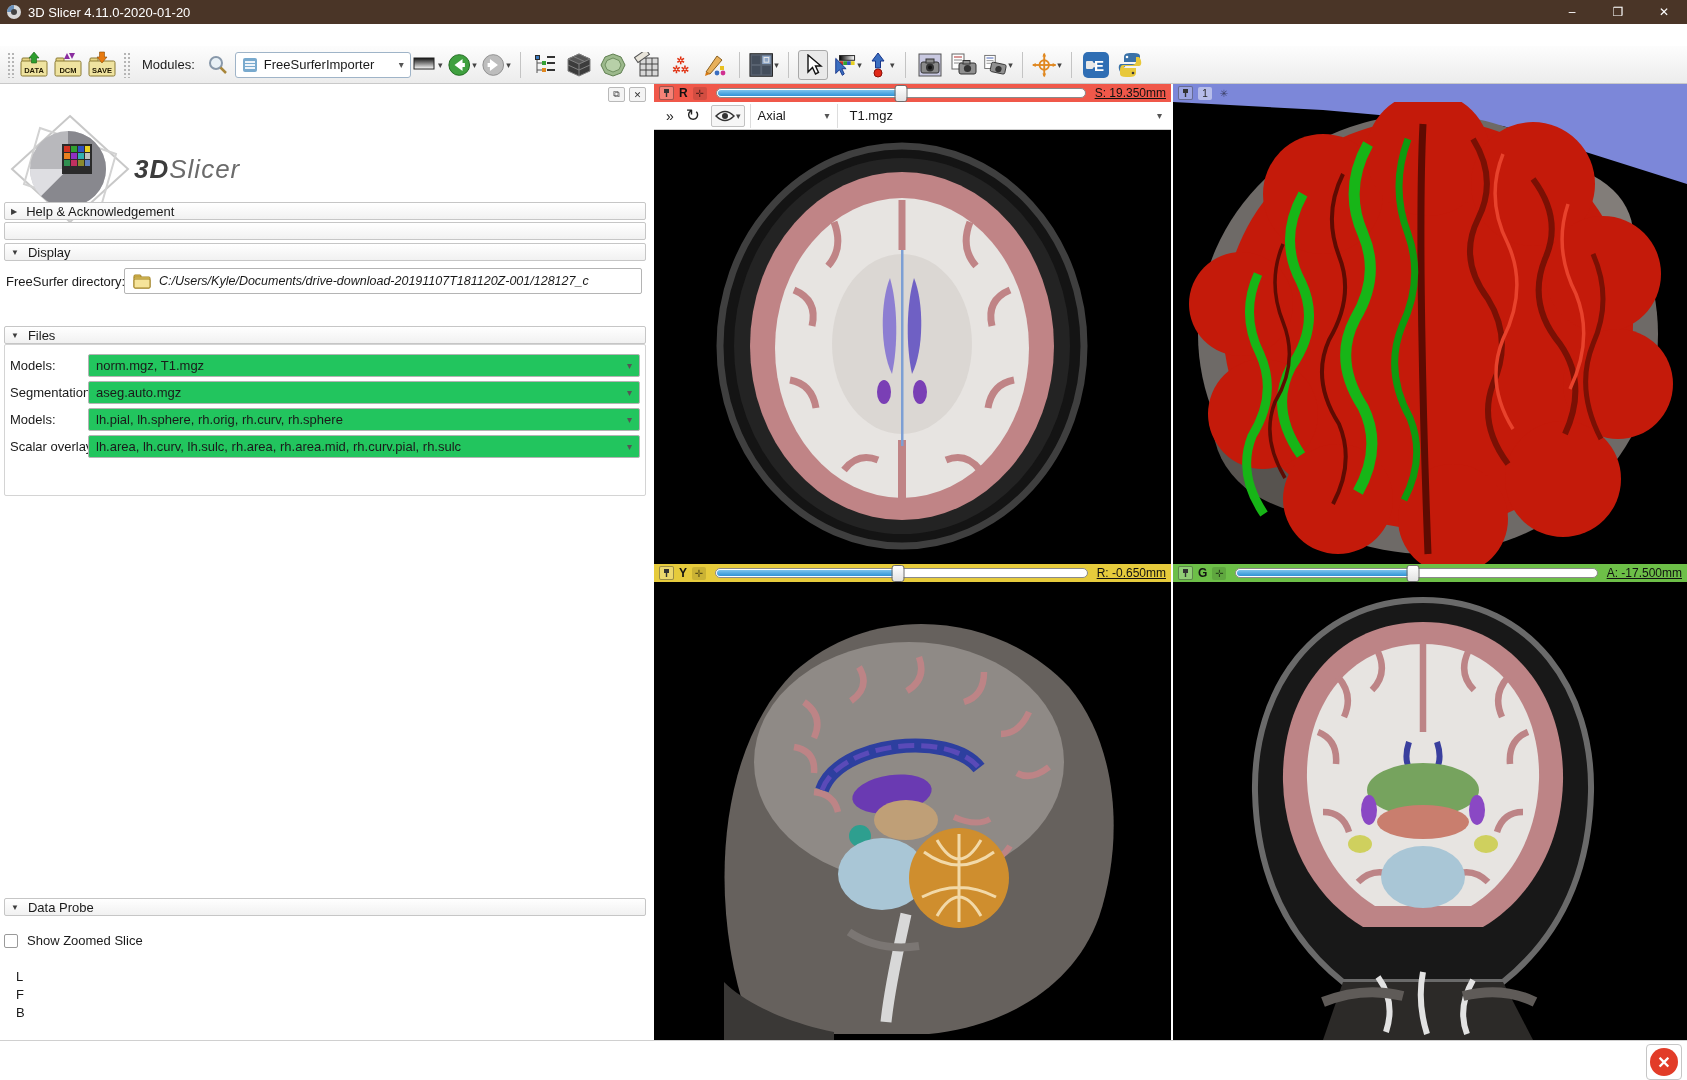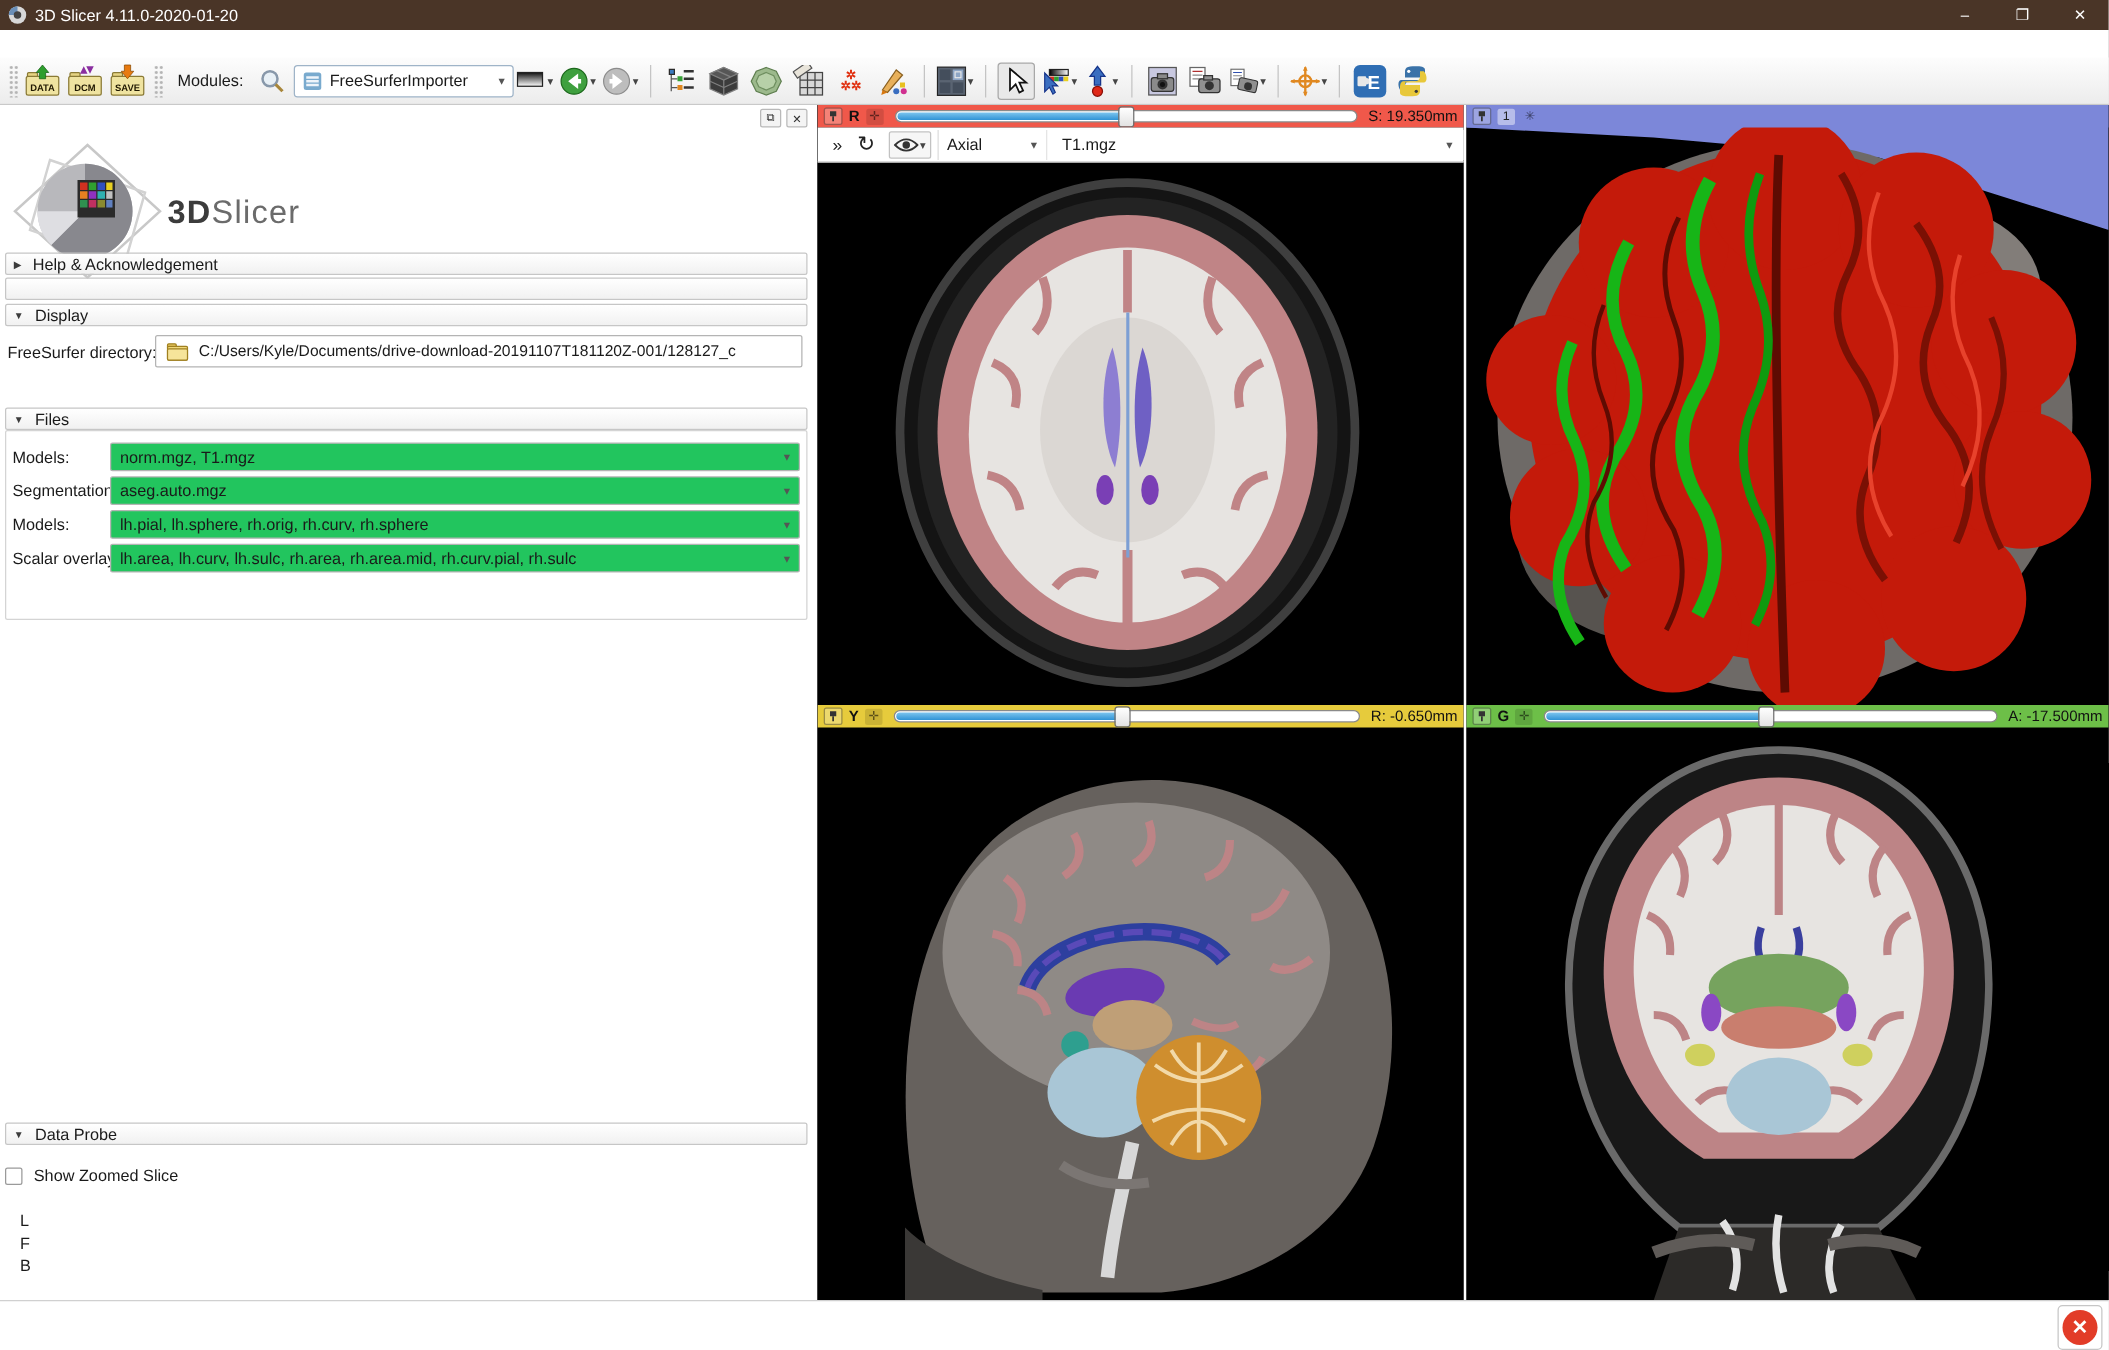--- a/index.html
+++ b/index.html
@@ -31,21 +31,21 @@
   .redstars { color:#e03010; font-size:10px; line-height:9px; text-align:center; font-weight:bold; }
 
   
   .panel { position:absolute; left:0; top:84px; width:654px; height:956px; background:#fff; }
   .views { position:absolute; left:654px; top:84px; width:1033px; height:956px; background:#000; }
 
   
   .pbtns { position:absolute; right:8px; top:3px; display:flex; gap:4px; }
   .pbtn { width:17px; height:15px; border:1px solid #b9b9b9; border-radius:2px; background:#f4f4f4; font-size:9px; display:flex; align-items:center; justify-content:center; color:#333; }
   .logo { position:absolute; left:10px; top:30px; width:300px; height:110px; display:flex; align-items:center; }
-  .logotext { font-size:26px; letter-spacing:1px; color:#6b6b6b; margin-left:4px; }
+  .logotext { font-size:26px; letter-spacing:1px; color:#6b6b6b; margin-left:4px;font-style:italic; }
   .logotext b { color:#3c3c3c; font-weight:bold; }
   .sect { position:absolute; left:4px; width:642px; height:18px; border:1px solid #c6c6c6; border-radius:2px; background:linear-gradient(#ffffff,#f1f1f1); display:flex; align-items:center; gap:9px; padding:0 6px; }
   .tri { font-size:8px; color:#3c3c3c; }
   .flabel { position:absolute; color:#1a1a1a; }
   .field { position:absolute; height:26px; border:1px solid #b4b4b4; border-radius:2px; background:#fff; display:flex; align-items:center; padding:0 8px; gap:8px; overflow:hidden; white-space:nowrap; }
   .combo { position:absolute; height:23px; border:1px solid #b4b4b4; border-radius:2px; background:#22c55e; display:flex; align-items:center; padding:0 7px; white-space:nowrap; overflow:hidden; }
   .combo .arrow { margin-left:auto; color:#555; font-size:10px; padding-left:8px; }
   .groupbox { position:absolute; left:4px; top:260px; width:642px; height:152px; border:1px solid #d4d4d4; border-radius:2px; }
   .loadbtn { position:absolute; height:21px; border:1px solid #b0b0b0; border-radius:2px; background:linear-gradient(#fdfdfd,#ededed); display:flex; align-items:center; justify-content:center; }
   .checkbox { width:14px; height:14px; border:1px solid #9a9a9a; background:#fff; border-radius:2px; display:inline-block; }
@@ -53,21 +53,21 @@
 
   
   .quad { position:absolute; overflow:hidden; background:#000; }
   .vbar { position:absolute; left:0; top:0; right:0; height:18px; display:flex; align-items:center; padding:0 5px; gap:5px; font-size:12px; color:#111; }
   .pinbtn { width:15px; height:14px; border:1px solid rgba(0,0,0,.35); border-radius:2px; background:rgba(255,255,255,.25); display:flex; align-items:center; justify-content:center; }
   .vlabel { font-weight:bold; font-size:12px; }
   .chip { width:14px; height:13px; display:flex; align-items:center; justify-content:center; font-size:10px; color:rgba(0,0,0,.55); background:rgba(0,0,0,.12); border-radius:2px; }
   .sl-track { flex:1; height:10px; position:relative; background:#fff; border:1px solid #8a8a8a; border-radius:5px; margin:0 4px; }
   .sl-fill { position:absolute; left:1px; top:1px; bottom:1px; background:linear-gradient(#7cc4ee,#2f93d6); border-radius:4px; }
   .sl-handle { position:absolute; top:-4px; width:13px; height:17px; background:linear-gradient(#ffffff,#e2e2e2); border:1px solid #6f6f6f; border-radius:3px; transform:translateX(-50%); }
-  .voffset { font-size:12px; }
+  .voffset { font-size:12px;text-decoration:underline; }
   .ctrlrow { position:absolute; left:0; top:18px; right:0; height:28px; background:#fff; border-bottom:1px solid #cfcfcf; display:flex; align-items:center; padding-left:6px; }
   .chev { font-size:14px; color:#222; margin:0 6px; }
   .eyebox { display:flex; align-items:center; border:1px solid #c2c2c2; border-radius:2px; background:#f6f6f6; height:22px; padding:0 3px; margin:0 5px; }
   .orcombo { display:flex; align-items:center; width:88px; height:24px; background:#fff; padding:0 7px; border-left:1px solid #ddd; border-right:1px solid #ddd; }
   .orcombo .arrow,.volcombo .arrow { margin-left:auto; color:#555; font-size:10px; }
   .volcombo { display:flex; align-items:center; flex:1; height:24px; background:#fff; padding:0 9px 0 12px; }
   .vdivider { position:absolute; left:517px; top:0; width:2px; height:956px; background:#fff; z-index:5; }
 
   .bottombar { position:absolute; left:0; top:1040px; width:1687px; height:40px; background:#fff; border-top:1px solid #d0d0d0; }
   .errbtn { position:absolute; right:5px; top:3px; width:36px; height:36px; border:1px solid #c6c6c6; border-radius:4px; background:#fff; display:flex; align-items:center; justify-content:center; }
@@ -371,21 +371,21 @@
       <span>Help &amp; Acknowledgement</span>
     </div>
     <div class="sect" style="top:138px;"></div>
 
     <div class="sect" style="top:159px;">
       <span class="tri">▼</span>
       <span>Display</span>
     </div>
 
     <span class="flabel" style="left:6px; top:190px;">FreeSurfer directory:</span>
-    <div class="field" style="left:124px; top:184px; width:518px;">
+    <div class="field" style="left:124px; top:184px; width:518px;font-style:italic;">
       <svg width="18" height="15" viewBox="0 0 18 15">
         <rect x="1" y="1" width="7" height="4" rx="1" fill="#e8c860" stroke="#a08020"></rect>
         <rect x="1" y="3" width="16" height="11" rx="1" fill="#f0d878" stroke="#a08020"></rect>
         <rect x="1" y="5" width="16" height="9" rx="1" fill="#f6e49a" stroke="#a08020"></rect>
       </svg>
       <span style="font-size:12.5px;">C:/Users/Kyle/Documents/drive-download-20191107T181120Z-001/128127_c</span>
     </div>
 
     <div class="sect" style="top:242px;">
       <span class="tri">▼</span>

